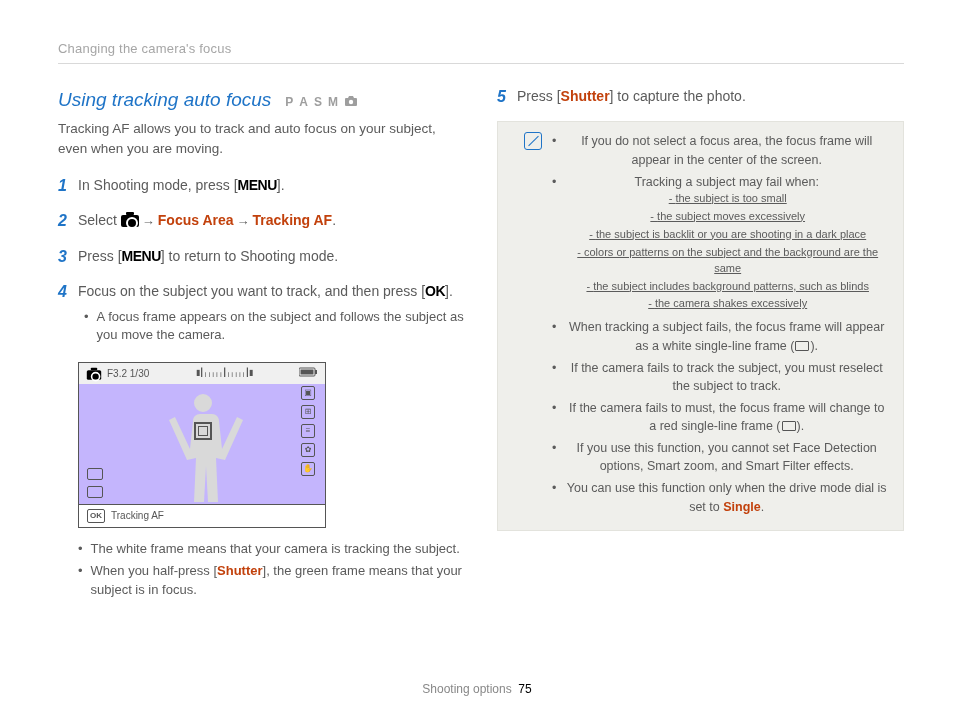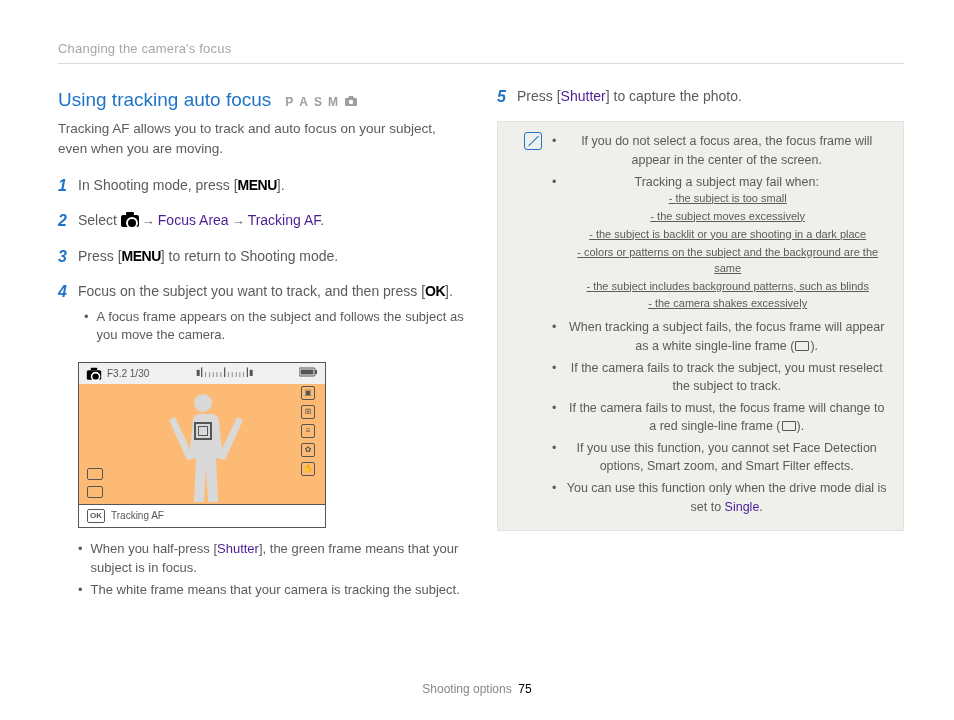--- a/index.html
+++ b/index.html
@@ -18,42 +18,42 @@
     font-size: 13px;
     color: #a6a6a6;
     border-bottom: 1px solid #d9d9d9;
     padding-bottom: 4px;
     margin-bottom: 22px;
     letter-spacing: .2px;
   }
   .cols { display: flex; gap: 32px; }
   .col { width: 50%; }
   .title-row { display: flex; align-items: baseline; gap: 14px; margin-bottom: 6px;}
-  .title { color: #1f74c7; font-size: 19px; font-weight: 400; }
+  .title { color: #1f74c7; font-size: 19px; font-weight: 400; font-style: italic; }
   .modes { font-family: Arial; font-size: 12px; font-weight: 700; color: #9e9e9e; letter-spacing: 3px; display: inline-flex; align-items: center; gap: 3px;}
   .mode-cam { display:inline-block; position:relative; top:1px;}
   .intro { margin-bottom: 16px; font-size: 13.5px; }
   .step { display:flex; margin-bottom: 14px; }
   .num { width: 12px; font-style: italic; font-weight: 600; color: #1f74c7; font-size: 16px; margin-right: 8px; flex: none; line-height: 1.35;}
   .step-body { flex:1; font-size:14px; }
   .menu-word { font-family: Arial; font-weight: 900; font-stretch: condensed; letter-spacing: -0.5px; color:#000;}
   .ok-word { font-family: Arial; font-weight: 900; color:#000; letter-spacing: -0.5px;}
-  .bold { font-weight: 400; color:#4c1d95; }
+  .bold { font-weight: 700; color:#c2410c; }
   .cam-ico { display:inline-flex; width:18px; height:12px; background:#000; border-radius:2px; position:relative; vertical-align:-2px;}
   .cam-ico::before{content:"";position:absolute;top:-3px;left:5px;width:8px;height:3px;background:#000;border-radius:1px;}
   .cam-ico::after{content:"";position:absolute;top:2px;left:5px;width:8px;height:8px;border:2px solid #fff;border-radius:50%;}
   .arrow { padding: 0 3px; font-size:13px;}
   ul.sub { list-style: none; margin-top: 6px; }
   ul.sub li { display:flex; font-size: 13px; margin-bottom: 3px; }
   ul.sub li::before { content:"•"; margin-right:8px; color:#5b5b5b; margin-left:6px;}
   .screenshot {
     border: 1px solid #555;
     width: 248px;
     margin: 4px 0 12px 20px;
-    background:#fdba74;
+    background:#c4b5fd;
     font-size:10px;
     color:#555;
   }
   .ss-top { display:flex; justify-content:space-between; padding:4px 6px 2px; background: #f0f0f0;}
   .ss-topleft{display:flex;align-items:center;gap:4px;}
   .ss-body{height:120px; display:flex; padding:0 6px 0 8px;}
   .ss-left{width:22px;display:flex;flex-direction:column;justify-content:flex-end;gap:6px;padding-bottom:6px;}
   .ss-center{flex:1;display:flex;justify-content:center;align-items:center;position:relative;}
   .ss-right{width:22px;display:flex;flex-direction:column;gap:5px;padding-top:2px;align-items:center;}
   .ss-ico{width:16px;height:12px;border:1px solid #555;border-radius:2px;}
@@ -186,24 +186,24 @@
         </div>
       </div>
       <div class="ss-bottom">
         <span class="ok-box">OK</span>
         <span>Tracking AF</span>
       </div>
     </div>
 
     <ul class="sub" style="margin-left:14px;">
       <li>
-          <span><span>When you half-press [</span><span class="bold">Shutter</span><span>], the green frame means that your subject is in focus.</span></span>
+          <span>The white frame means that your camera is tracking the subject.</span>
         </li>
       <li>
-          <span>The white frame means that your camera is tracking the subject.</span>
+          <span><span>When you half-press [</span><span class="bold">Shutter</span><span>], the green frame means that your subject is in focus.</span></span>
         </li>
     </ul>
   </div>
 
   <div class="col">
     <div class="step">
       <div class="num">5</div>
       <div class="step-body">
         <span>Press [</span><span class="bold">Shutter</span><span>] to capture the photo.</span>
       </div>

